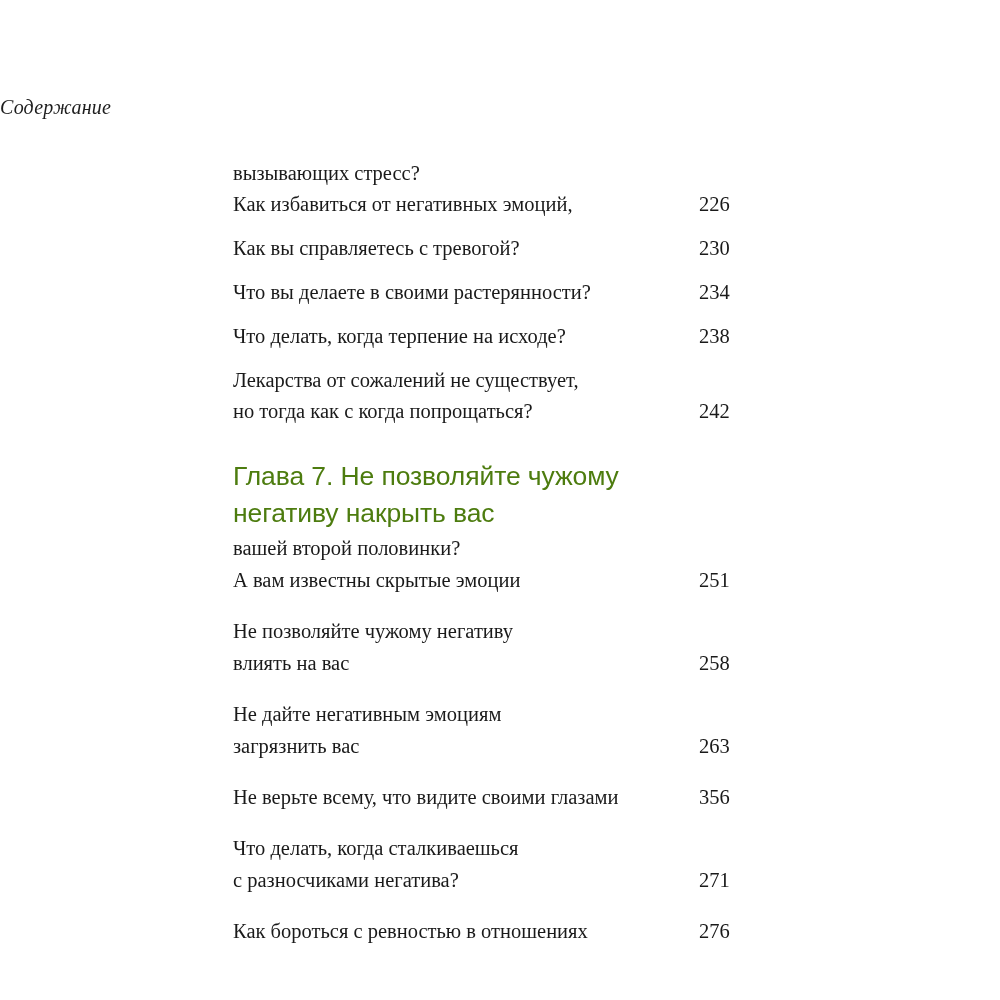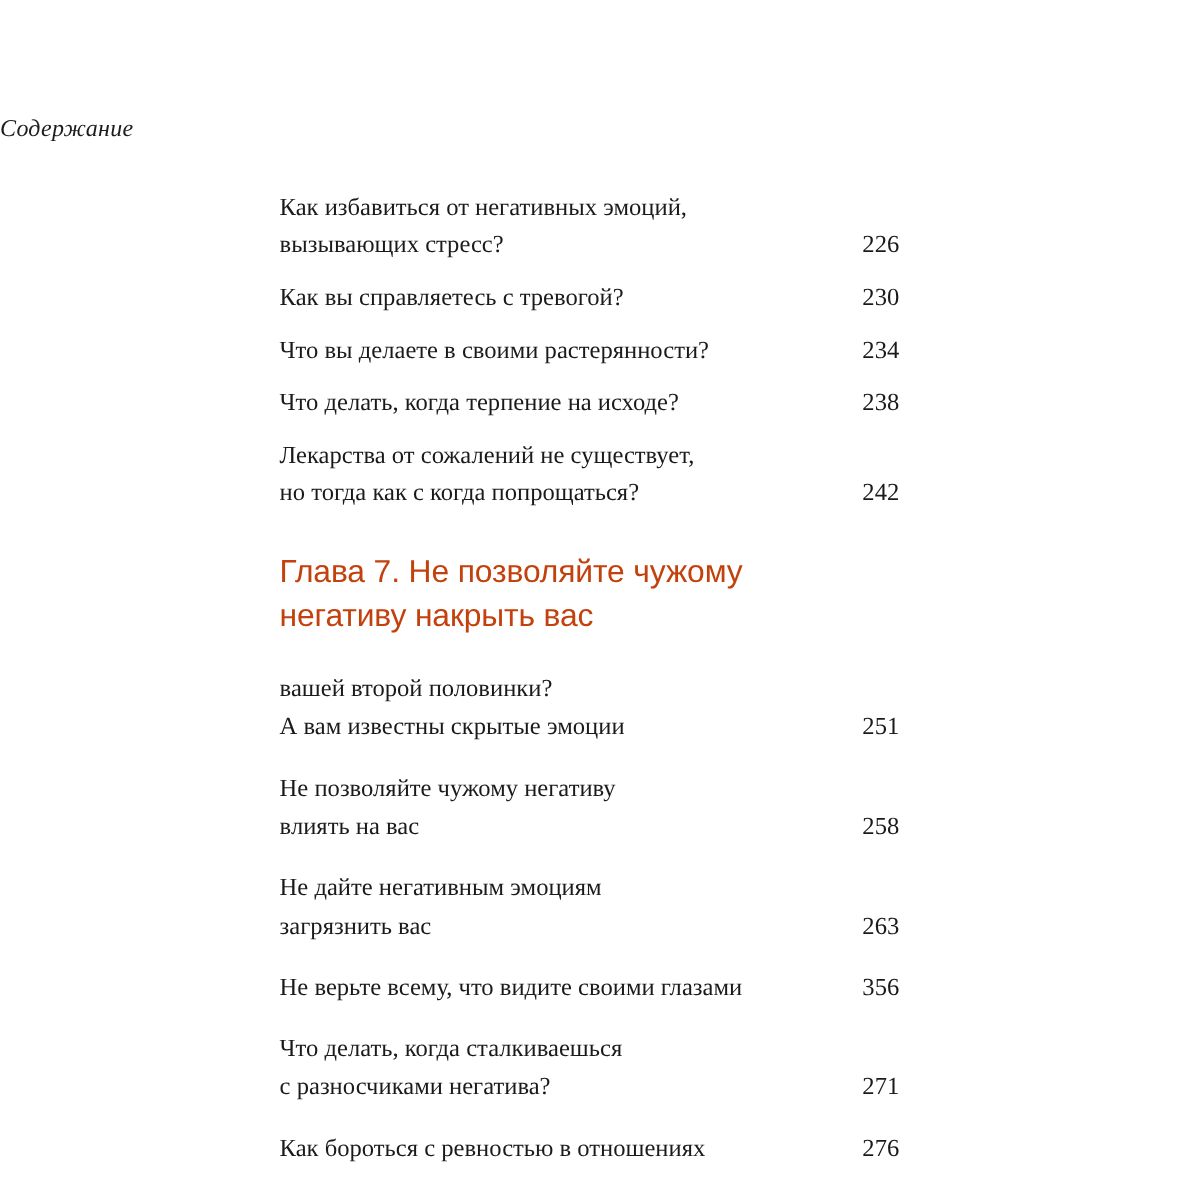--- a/index.html
+++ b/index.html
@@ -57,44 +57,43 @@
   }
   .entry .line {
     display: block;
     white-space: nowrap;
   }
   .entry .page-no {
     position: absolute;
     right: 0;
     bottom: 0;
     width: 70px;
-    text-align: center;
+    text-align: left;
     font-family: "Liberation Serif", "DejaVu Serif", serif;
     font-variant-numeric: lining-nums;
   }
 
   
   .group-a .entry {
     font-size: 20.5px;
     line-height: 31px;
     margin-bottom: 13px;
   }
   .group-a .entry:last-child { margin-bottom: 0; }
   .group-a .entry .page-no { font-size: 20.5px; line-height: 31px; }
 
   
   .chapter-heading {
     font-family: "Liberation Sans", "DejaVu Sans", sans-serif;
     font-weight: 400;
     font-size: 26.5px;
     line-height: 37px;
-    color: #c2410c;
+    color: #4d7c0f;
     letter-spacing: -0.1px;
     margin-top: 31px;
-    margin-bottom: 26px;
     width: 470px;
   }
   .chapter-heading .line { display: block; white-space: nowrap; }
 
   
   .group-b .entry {
     font-size: 20.5px;
     line-height: 32px;
     margin-bottom: 19px;
   }
@@ -106,22 +105,22 @@
 
 <div class="page">
 
   <div class="running-head">Содержание</div>
 
   <div class="toc">
 
     <div class="group-a">
         <div class="entry">
           <span class="lines">
+            <span class="line">вызывающих стресс?</span>
             <span class="line">Как избавиться от негативных эмоций,</span>
-            <span class="line">вызывающих стресс?</span>
           </span>
           <span class="page-no">226</span>
         </div>
         <div class="entry">
           <span class="lines">
             <span class="line">Как вы справляетесь с тревогой?</span>
           </span>
           <span class="page-no">230</span>
         </div>
         <div class="entry">

